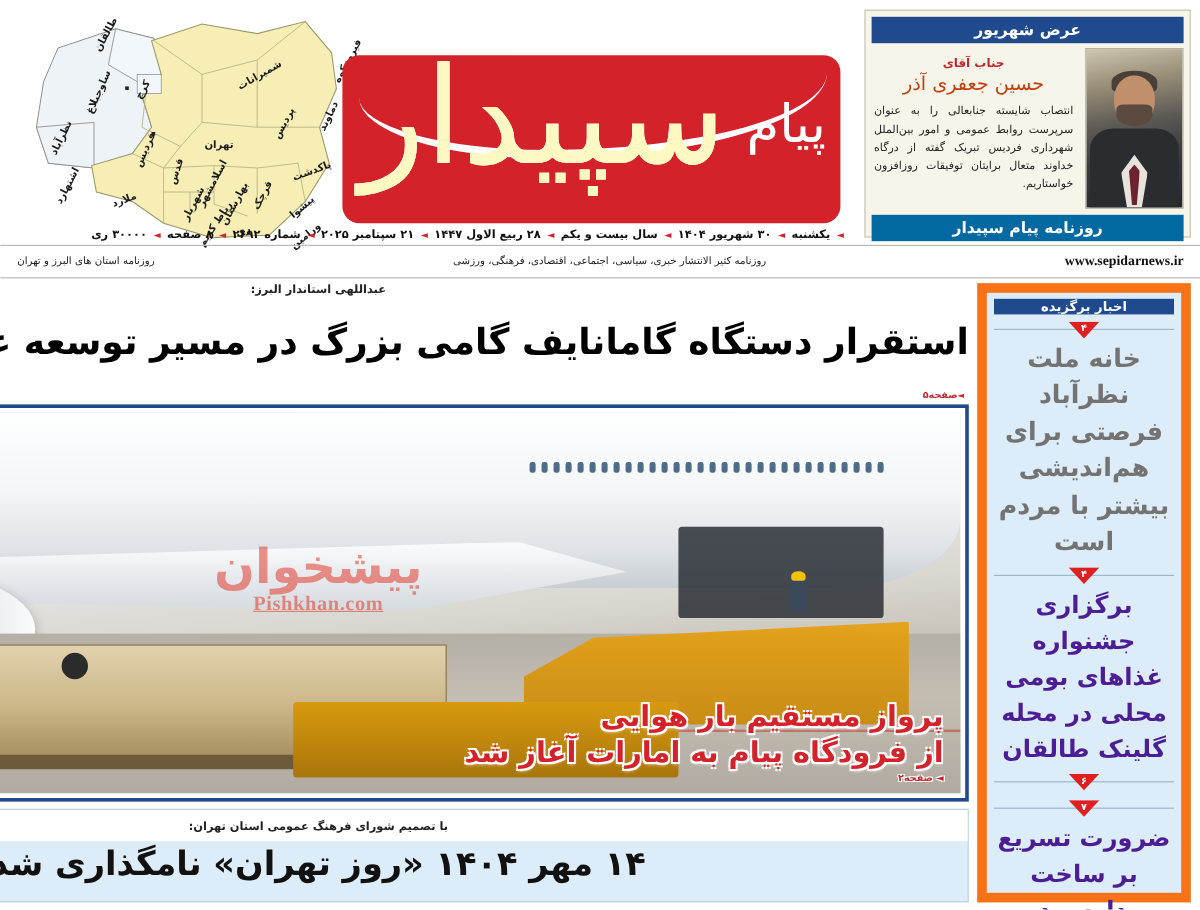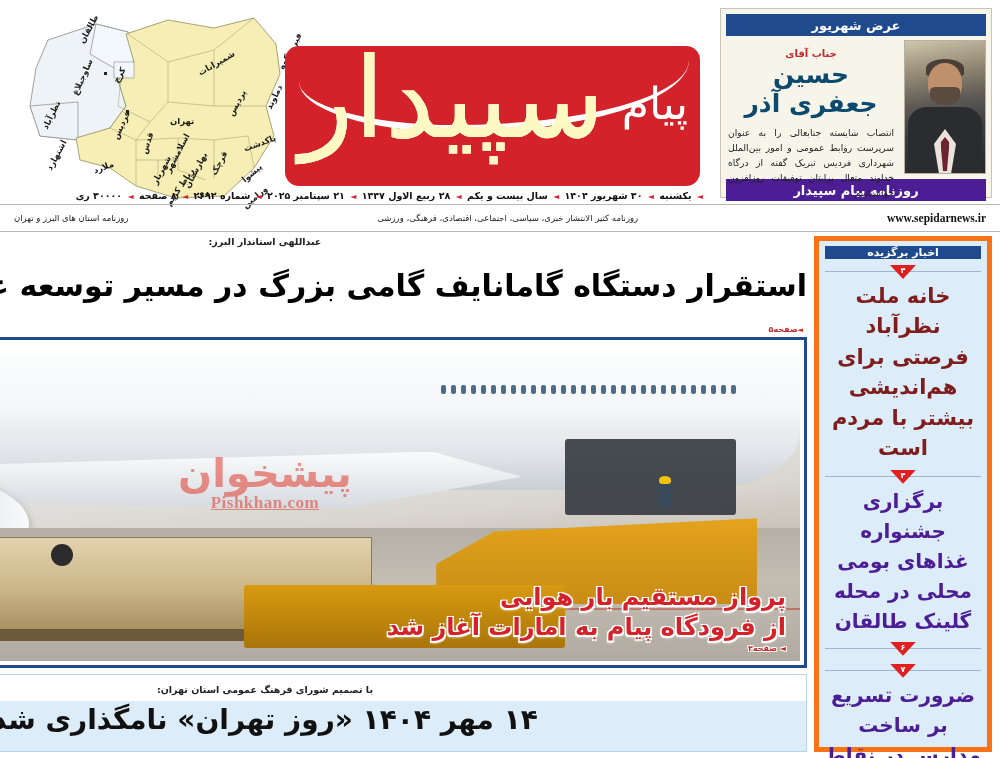--- a/index.html
+++ b/index.html
@@ -137,24 +137,24 @@
   #adbox .ad-photo .tie {
     position: absolute; left: 50%; bottom: 2px; width: 9px; height: 34px;
     transform: translateX(-50%);
     background: #6d2230; clip-path: polygon(50% 0,100% 16%,72% 100%,28% 100%,0 16%);
   }
   #adbox .ad-text {
     flex: 1; order: 1; text-align: center; padding: 2px 2px 0 0;
     display: flex; flex-direction: column; justify-content: flex-start;
   }
   #adbox .ad-pre { font-size: 10px; font-weight: bold; color: #c1272d; margin-top: 6px; }
-  #adbox .ad-name { font-size: 25px; font-weight: bold; color: #0c4a6e; margin-top: 2px; line-height: 1.15; }
+  #adbox .ad-name { font-size: 16px; font-weight: normal; color: #c2410c; margin-top: 2px; line-height: 1.15; }
   #adbox .ad-para { font-size: 9.2px; line-height: 1.65; color: #222; margin-top: 6px; text-align: justify; direction: rtl; padding: 0 2px; }
   #adbox .ad-foot {
-    height: 22px; background: #4c1d95; color: #fff; margin-top: 5px;
+    height: 22px; background: #0369a1; color: #fff; margin-top: 5px;
     font-size: 13px; font-weight: bold;
     display: flex; align-items: center; justify-content: center;
   }
 
   
   #infobar {
     position: absolute; left: 0; top: 204px; width: 1000px; height: 28px;
     border-top: 1px solid #b9b9b9; border-bottom: 1px solid #b9b9b9;
     display: flex; align-items: center; justify-content: space-between;
     padding: 0 14px; background: transparent;
@@ -168,21 +168,21 @@
     position: absolute; left: 0; top: 236px; width: 1000px; height: 522px;
     display: flex; flex-direction: row;
     padding: 0 8px 6px 8px;
     gap: 7px;
   }
 
   
   #selected {
     width: 178px; flex: 0 0 178px;
     background: #dcecf8;
-    border: 5px solid #f97316;
+    border: 8px solid #f97316;
     padding: 5px 6px;
     order: 1;
     display: flex; flex-direction: column;
   }
   #selected .sel-head {
     background: #1f4b8e; color: #fff; height: 19px;
     display: flex; align-items: center; justify-content: center;
     font-size: 11px; font-weight: bold; letter-spacing: .5px;
   }
   .sel-item { text-align: center; padding: 3px 0 0 0; }
@@ -191,21 +191,21 @@
     position: absolute; left: 0; right: 0; top: 6px; height: 1px; background: #9fb7cd;
   }
   .sel-marker .tri {
     position: absolute; left: 50%; top: 0; transform: translateX(-50%);
     width: 26px; height: 14px; background: #e02020;
     clip-path: polygon(0 0, 100% 0, 50% 100%);
     color: #fff; font-size: 8px; font-weight: bold;
     display: flex; align-items: flex-start; justify-content: center;
     line-height: 9px; padding-top: 1px;
   }
-  .sel-title-lg { font-size: 21px; font-weight: bold; color: #7f1d1d; line-height: 1.45; }
+  .sel-title-lg { font-size: 21px; font-weight: bold; color: #737373; line-height: 1.45; }
   .sel-title-md { font-size: 20px; font-weight: bold; color: #4c1d95; line-height: 1.5; }
 
   
   #center {
     flex: 1 1 auto; order: 2;
     display: flex; flex-direction: column;
   }
   #lead-kicker {
     text-align: center; font-size: 9.5px; font-weight: bold; color: #222; margin-bottom: 2px;
   }

